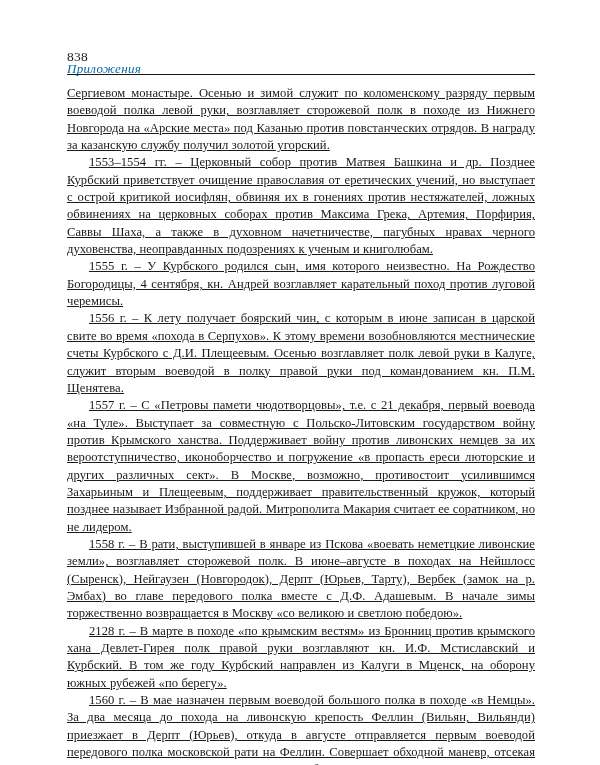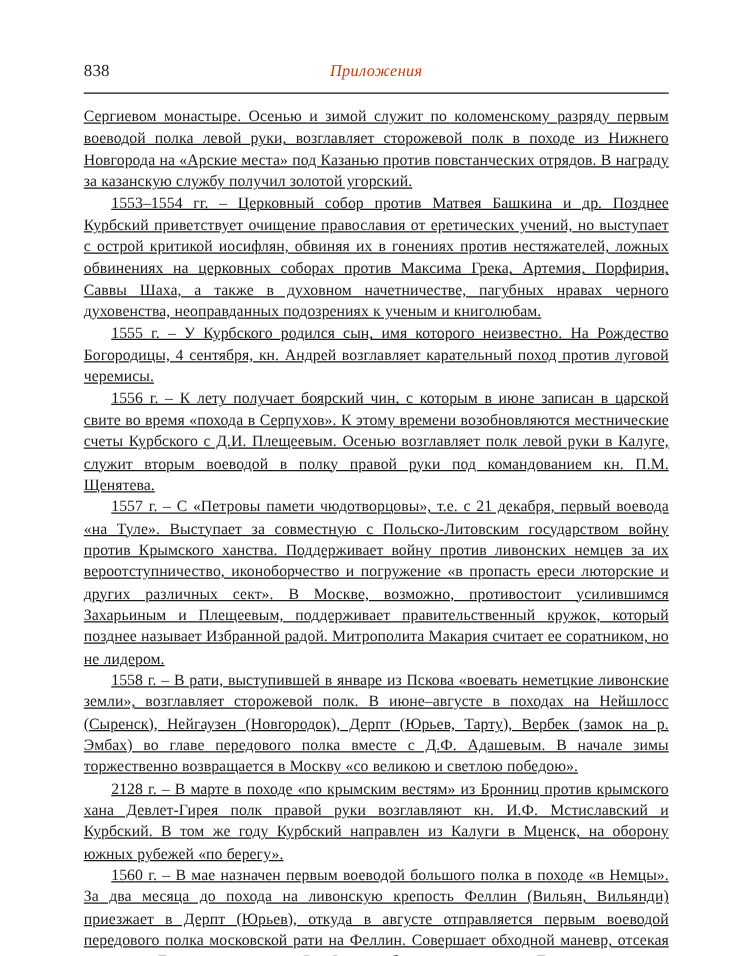--- a/index.html
+++ b/index.html
@@ -40,27 +40,26 @@
     font-size: 13.5px;
     line-height: 18px;
     letter-spacing: 0.2px;
     color: #1d1d1d;
     white-space: nowrap;
   }
   .running-head {
     position: absolute;
     left: 0;
     right: 0;
-    top: 0;
-    text-align: center;
+    top: 12px;
     font-style: italic;
     font-size: 13px;
     line-height: 18px;
     letter-spacing: 0.3px;
-    color: #c2410c;
+    color: #0369a1;
     white-space: nowrap;
   }
   .header-rule {
     position: absolute;
     left: 67px;
     top: 74px;
     width: 468px;
     height: 0;
     border-top: 1.3px solid #151515;
   }

